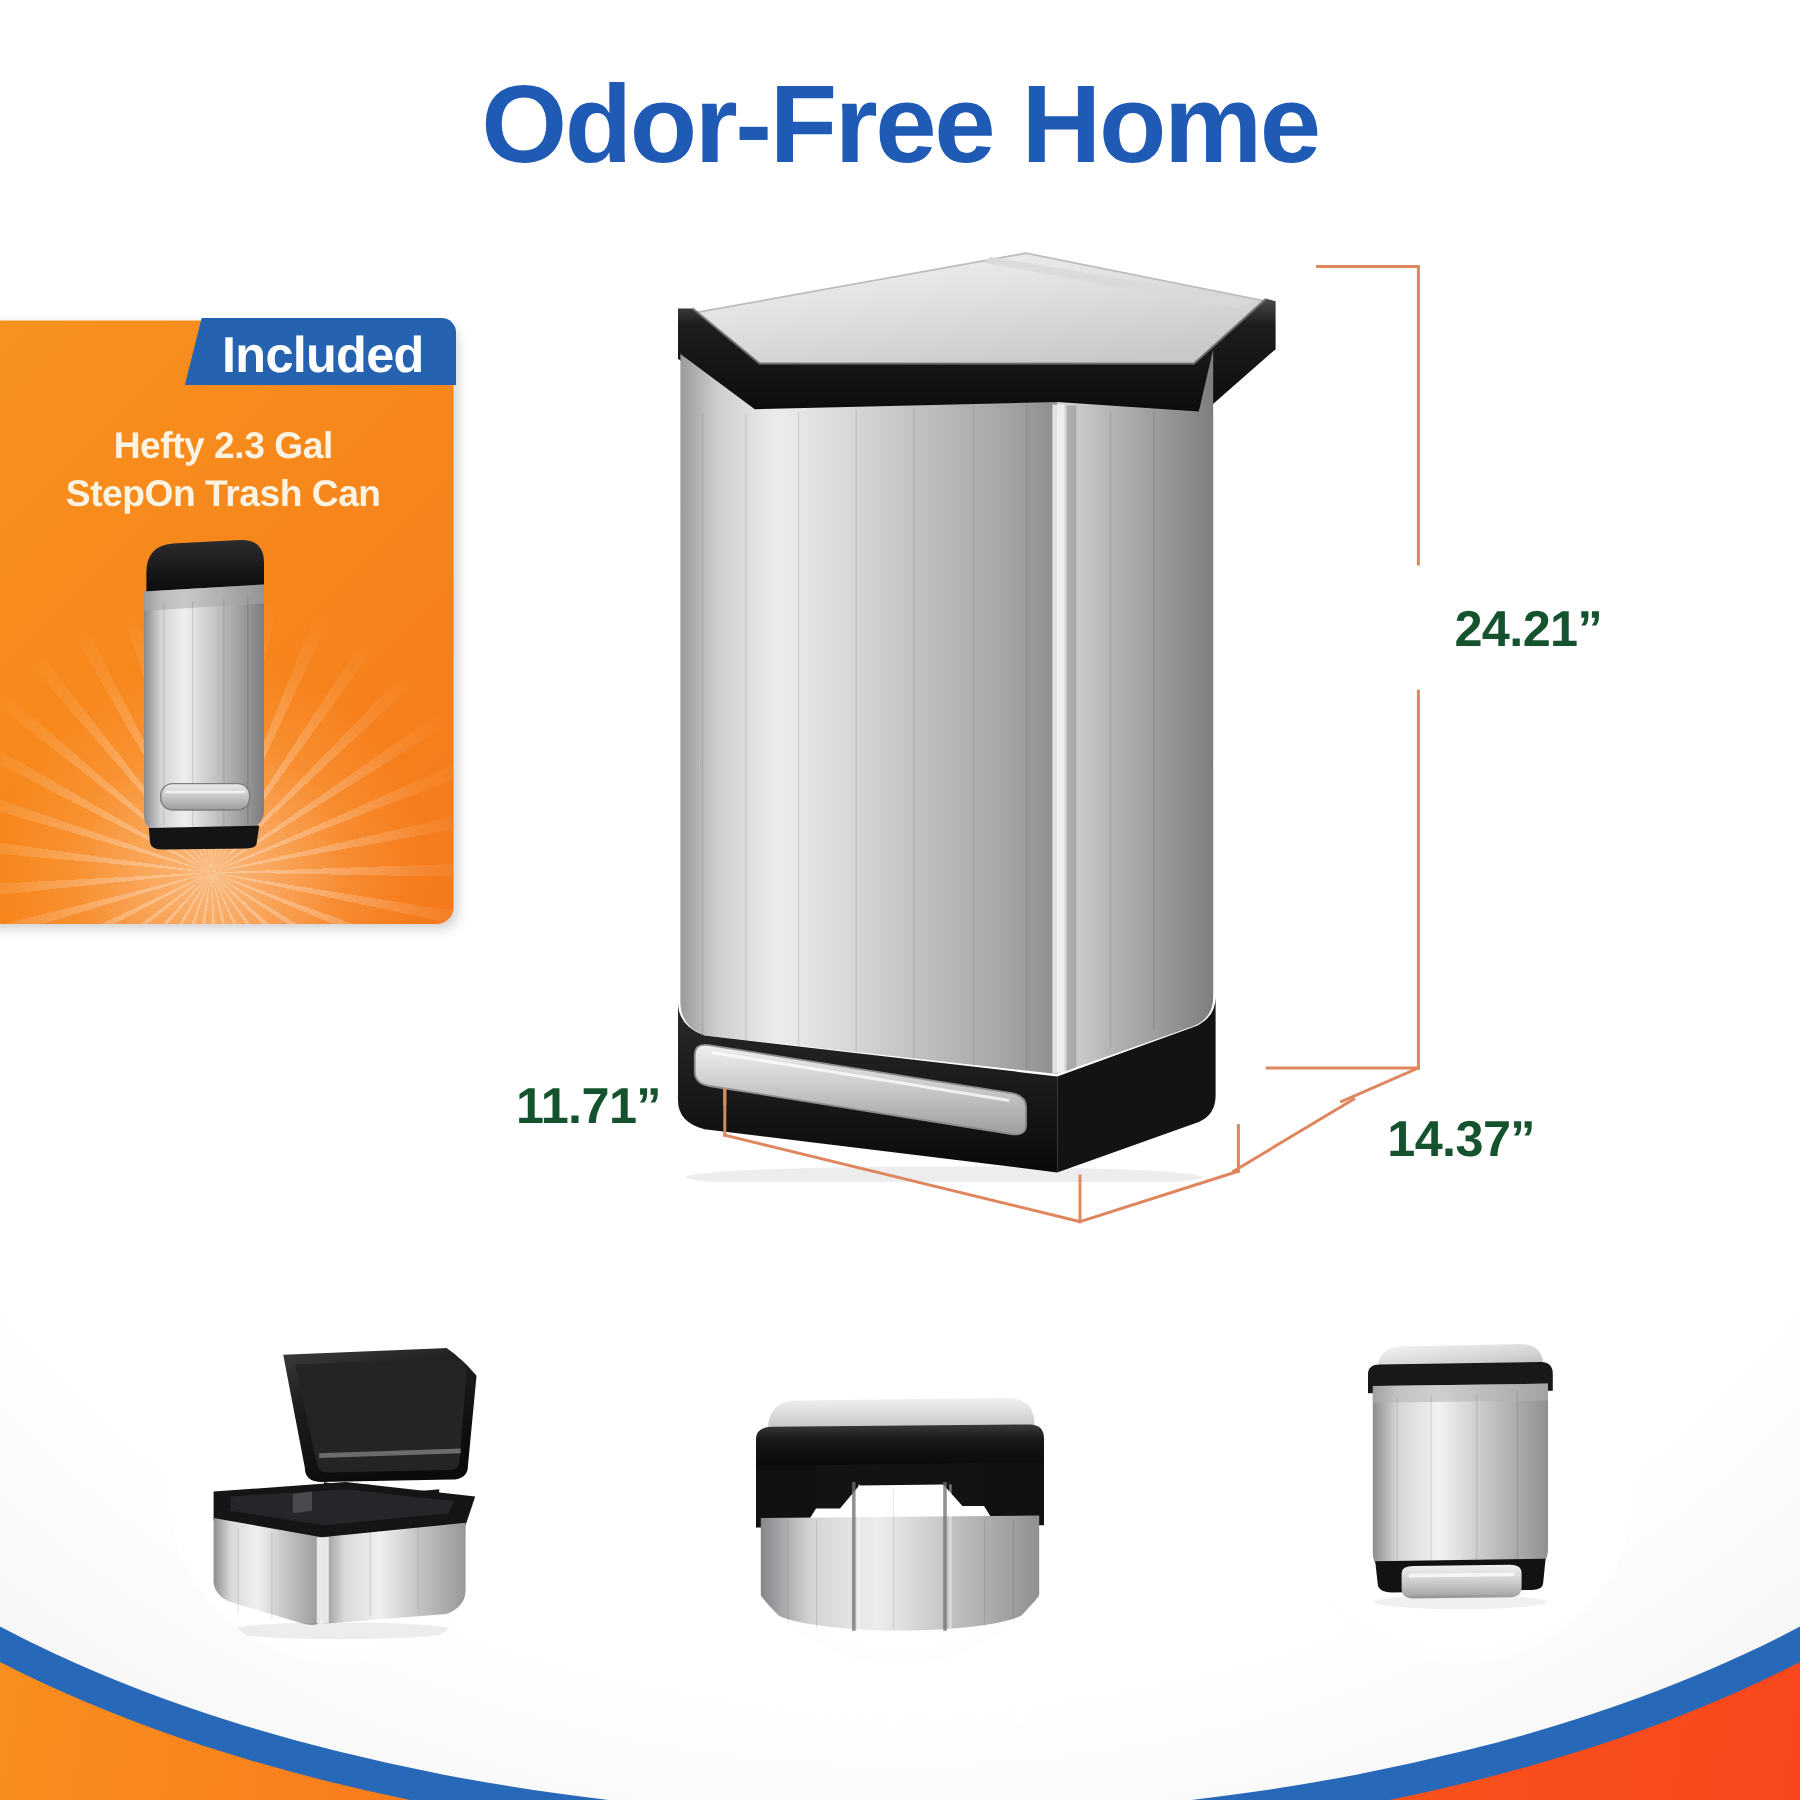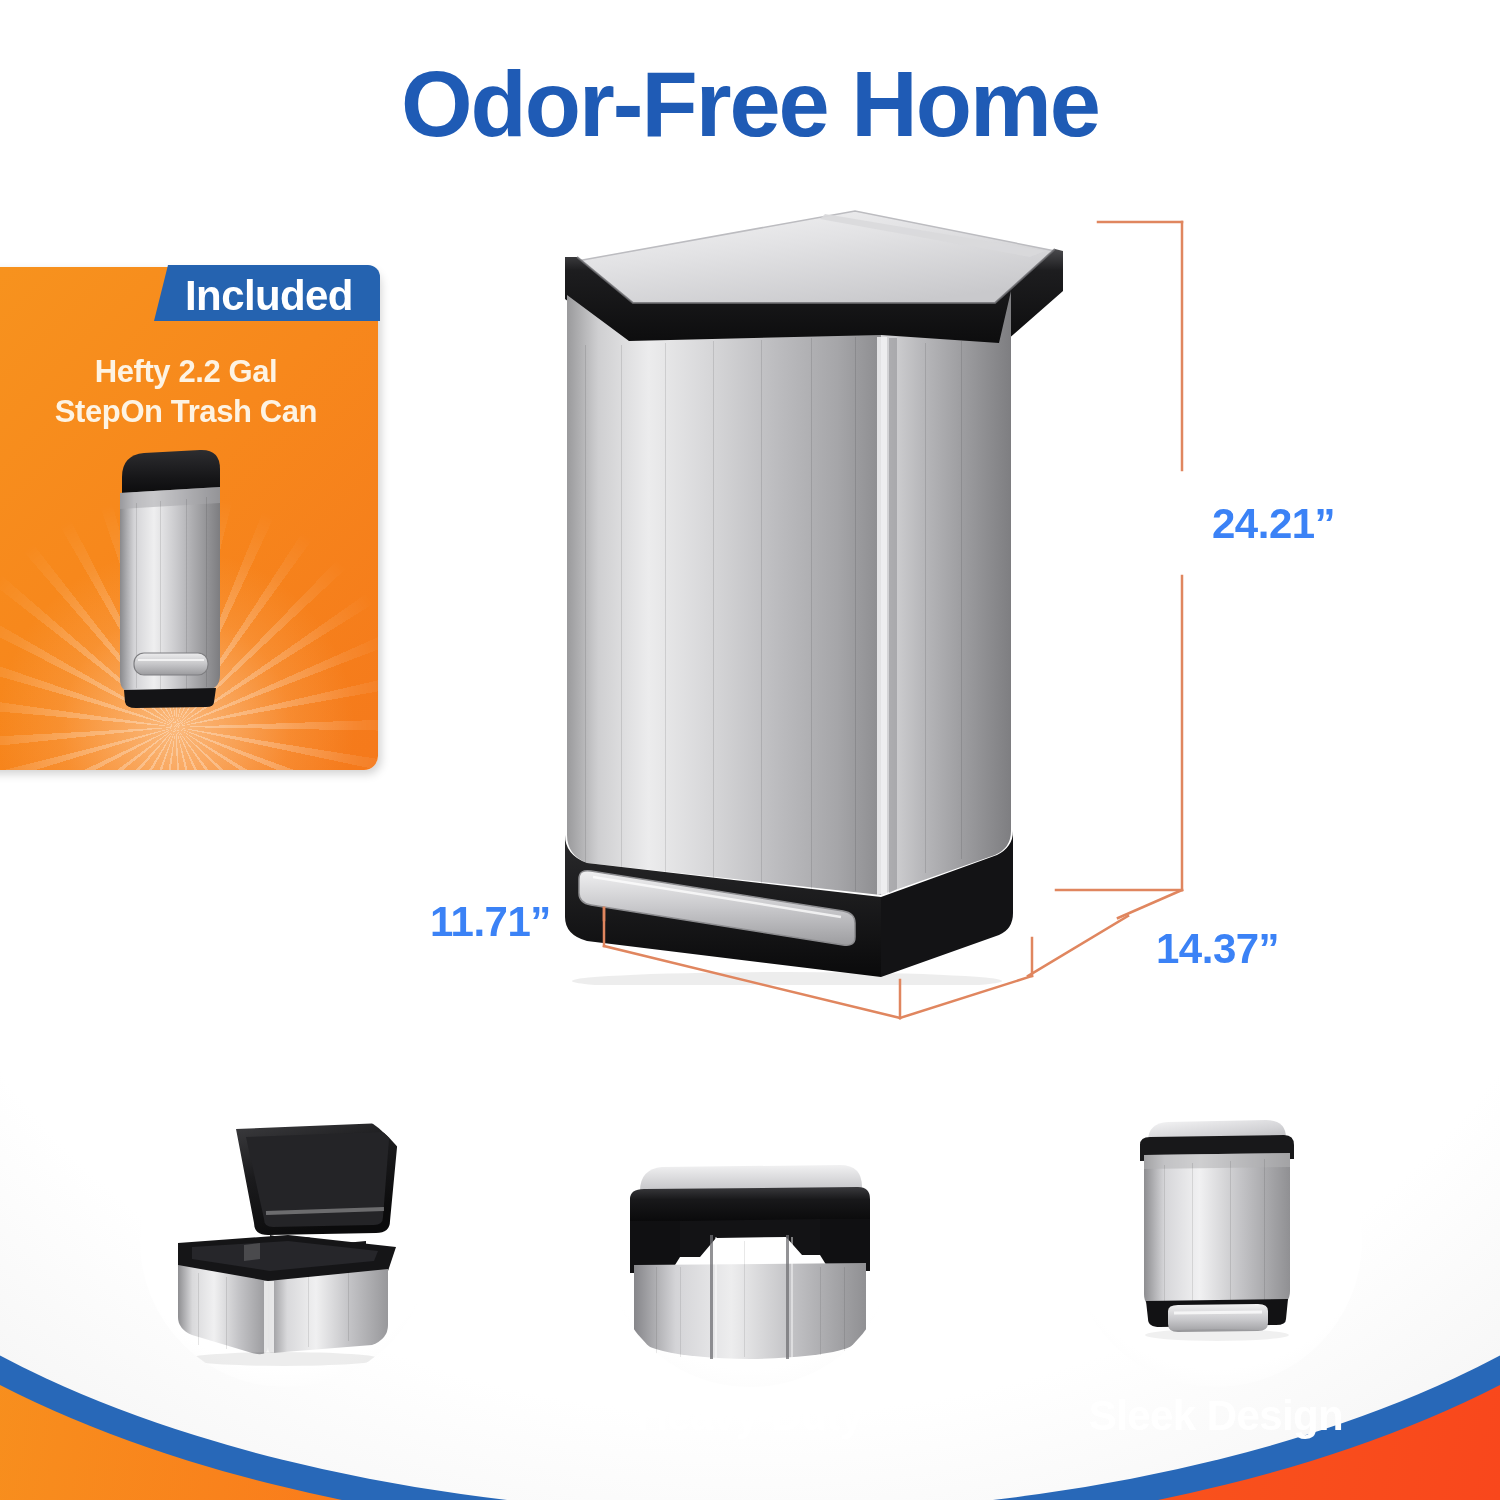--- a/index.html
+++ b/index.html
@@ -171,21 +171,21 @@
     top: 195px;
     width: 560px;
     height: 790px;
     z-index: 18;
   }
 
   
   .dim-layer { position: absolute; inset: 0; z-index: 22; pointer-events: none; }
   .dim-label {
     position: absolute;
-    color: #3b82f6;
+    color: #14532d;
     font-size: 42px;
     font-weight: bold;
     letter-spacing: -0.5px;
     z-index: 23;
   }
   .dim-h { left: 1212px; top: 500px; }
   .dim-w { left: 430px; top: 898px; }
   .dim-d { left: 1156px; top: 925px; }
 
   
@@ -381,21 +381,21 @@
 
       <rect x="26" y="206" width="74" height="22" rx="10" fill="url(#mPedal)" stroke="#7e7e81" stroke-width="1.2"></rect>
       <path d="M 30 213 L 96 213" stroke="#ffffff" stroke-width="2" opacity="0.7"></path>
 
       <path d="M 16 243 L 108 241 L 106 255 Q 106 260 98 260 L 28 261 Q 18 261 17 255 Z" fill="#141416"></path>
     </svg>
   </div>
 
   <div class="included-badge"></div>
   <div class="included-badge-label">Included</div>
-  <div class="card-title">Hefty 2.2 Gal
+  <div class="card-title">Hefty 2.3 Gal
 StepOn Trash Can</div>
 
   <div class="feature feature-1">
     <div class="circle">
       <svg width="292" height="292" viewBox="0 0 292 292">
         <defs>
           <linearGradient id="f1Steel" x1="0" y1="0" x2="1" y2="0">
             <stop offset="0%" stop-color="#8e8e91"></stop>
             <stop offset="16%" stop-color="#d9d9db"></stop>
             <stop offset="40%" stop-color="#f0f0f1"></stop>
@@ -523,15 +523,14 @@
         </g>
 
         <path d="M 76 206 L 218 204 L 216 224 Q 216 230 206 230 L 90 232 Q 78 232 78 224 Z" fill="#121214"></path>
 
         <path d="M 98 216 Q 98 210 108 210 L 188 209 Q 198 209 198 216 L 198 228 Q 198 236 188 236 L 108 237 Q 98 237 98 229 Z" fill="url(#f3Pedal)" stroke="#84848700" stroke-width="1"></path>
         <path d="M 104 218 L 192 217" stroke="#ffffff" stroke-width="3" opacity="0.72"></path>
         <ellipse cx="147" cy="240" rx="72" ry="6" fill="#000" opacity="0.06"></ellipse>
       </svg>
     </div>
   </div>
-  <div class="feature-label flabel-3">Sleek Design</div>
 
 </div>
 
 </body></html>

